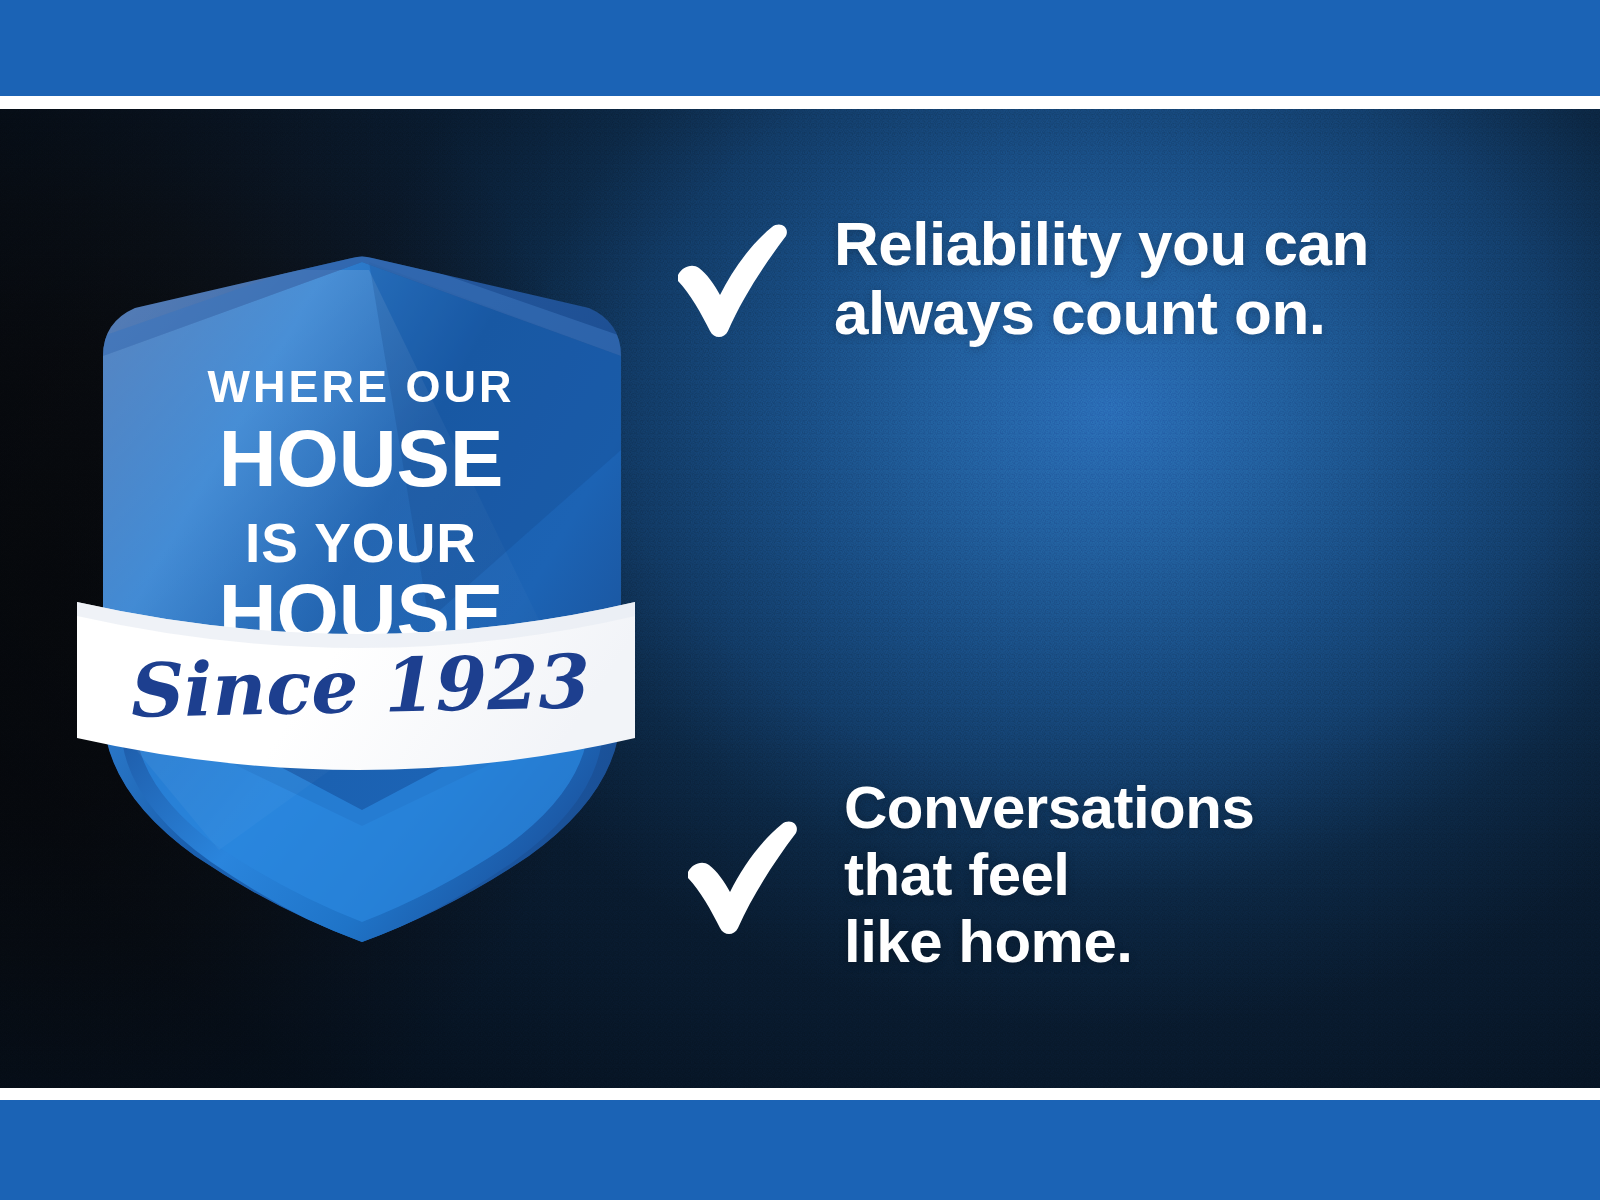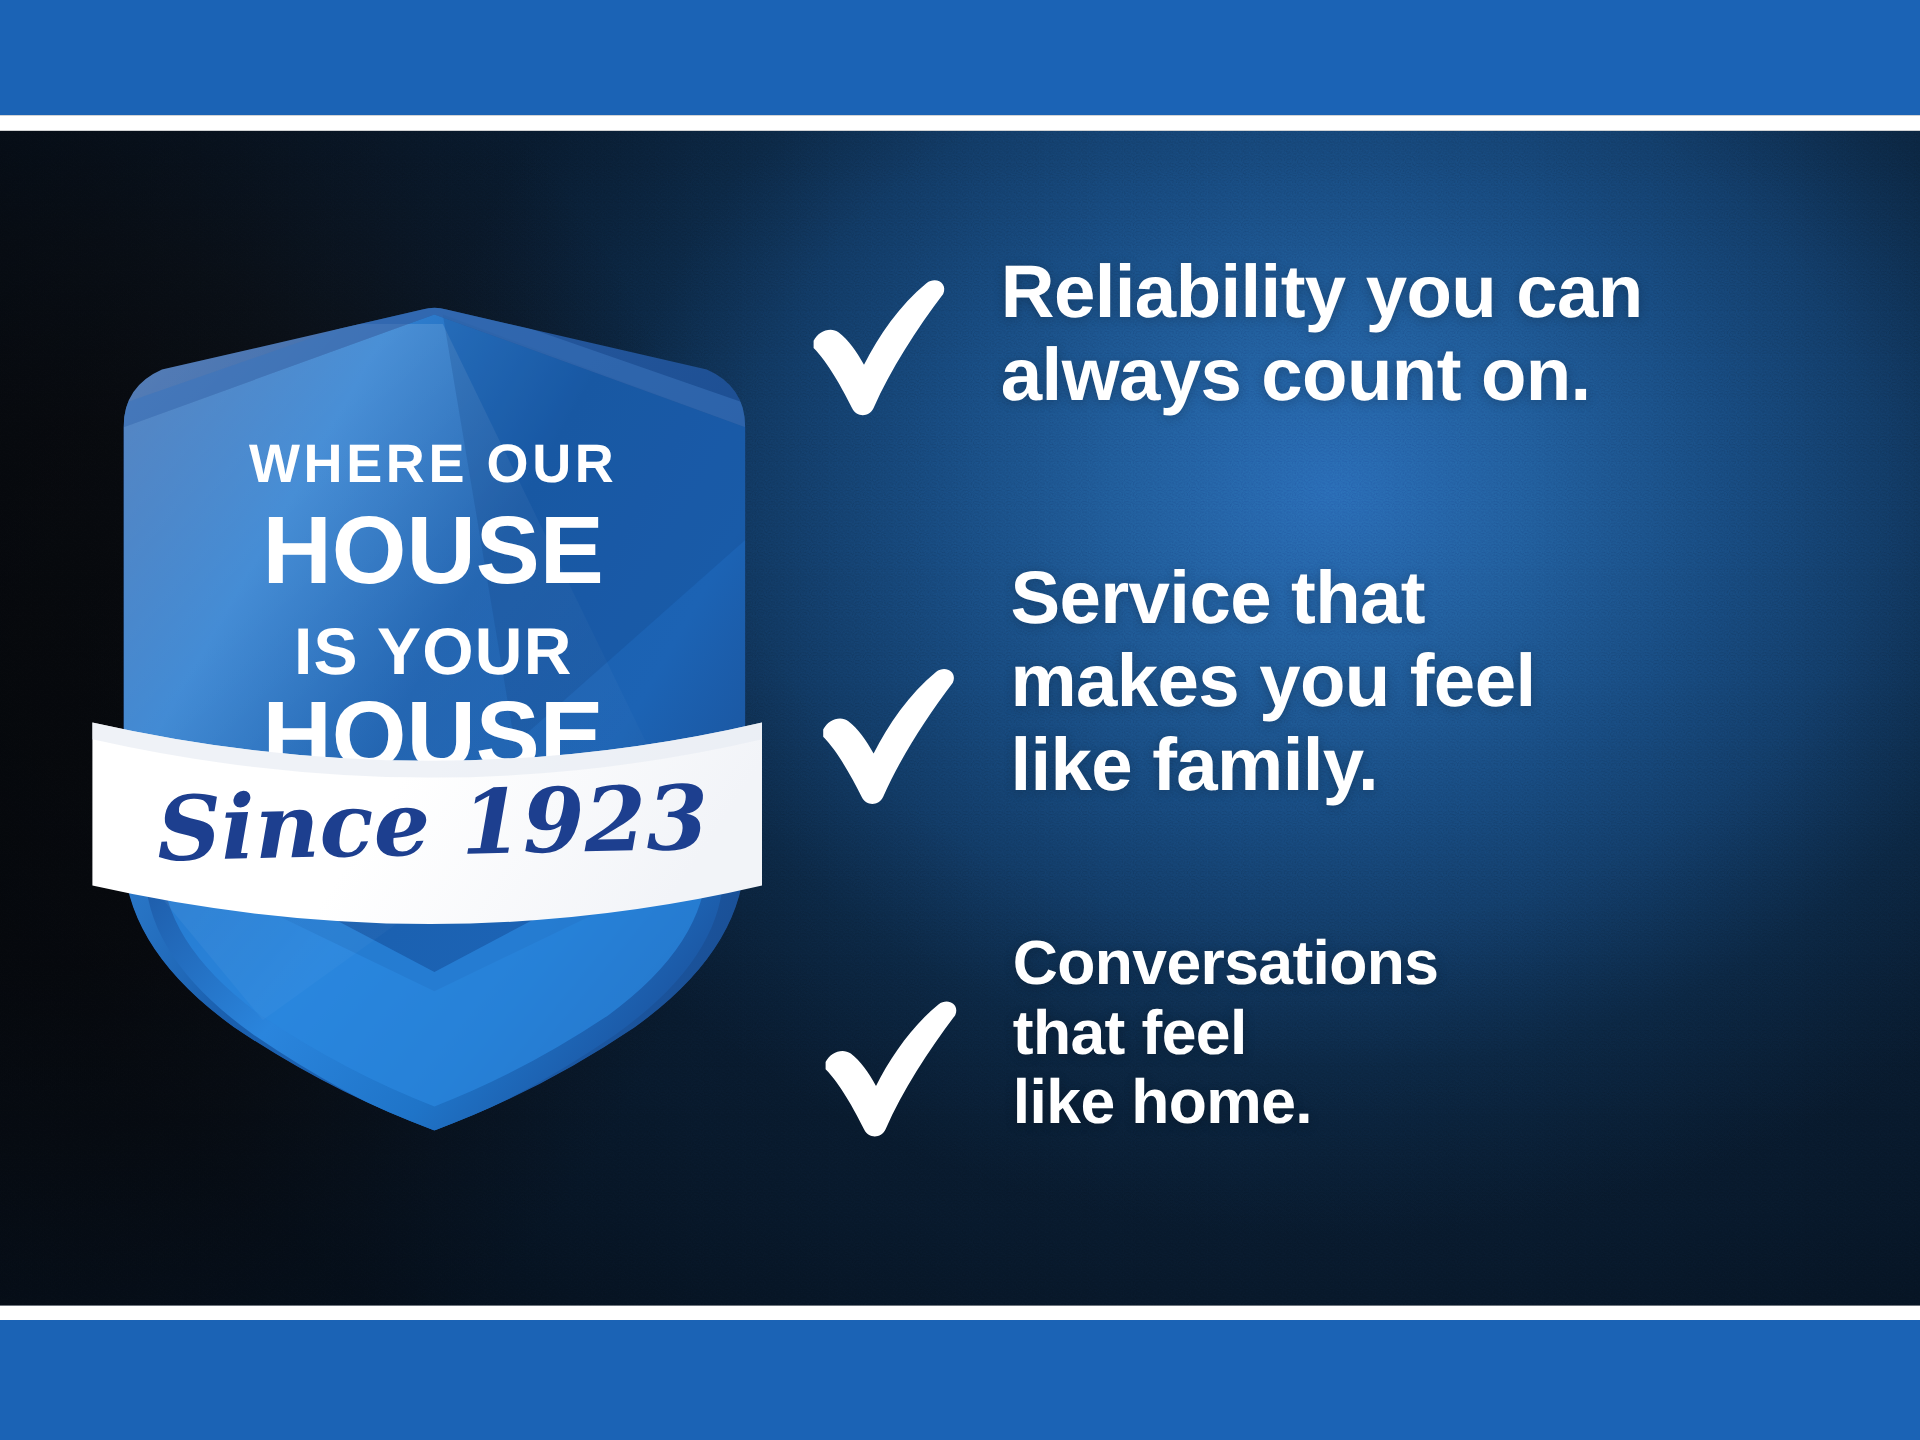--- a/index.html
+++ b/index.html
@@ -125,21 +125,21 @@
     position: absolute;
     left: 672px;
     top: 109px;
     width: 900px;
     height: 979px;
     z-index: 5;
   }
   .bullet {
     position: absolute;
     display: flex;
-    align-items: flex-end;
+    align-items: center;
     gap: 42px;
   }
   .bullet-1 { top: 100px; left: 0; }
   .bullet-2 { top: 355px; left: 8px; }
   .bullet-3 { top: 665px; left: 10px; }
 
   .check {
     flex: 0 0 auto;
     width: 120px;
     height: 118px;
@@ -150,21 +150,21 @@
   .bullet-text {
     color: #ffffff;
     font-family: "Liberation Sans", sans-serif;
     font-weight: 700;
     font-size: 62px;
     line-height: 1.12;
     letter-spacing: -0.5px;
     white-space: pre-line;
     text-shadow: 0 2px 10px rgba(0,0,0,0.22);
   }
-  .bullet-3 .bullet-text { font-size: 52px; }
+  .bullet-3 .bullet-text { font-size: 60px; }
 </style>
 </head>
 <body>
 
 <div id="stage">
 
   <div class="brand-bar top"></div>
   <div class="hairline top"></div>
 
   <div class="canvas">
@@ -258,33 +258,20 @@
           <path d="M 6 54 C 10 46 20 42 27 47 C 35 53 42 63 48 74
                    C 60 50 78 24 100 6 C 108 0 118 6 114 15
                    C 92 44 70 78 56 110 C 52 118 42 118 38 110
                    C 30 94 18 72 6 60 Z" fill="#ffffff"></path>
         </svg>
       </span>
       <span class="bullet-text">Reliability you can
 always count on.</span>
     </div>
 
-    <div class="bullet bullet-2">
-      <span class="check">
-        <svg viewBox="0 0 120 118" xmlns="http://www.w3.org/2000/svg">
-          <path d="M 6 54 C 10 46 20 42 27 47 C 35 53 42 63 48 74
-                   C 60 50 78 24 100 6 C 108 0 118 6 114 15
-                   C 92 44 70 78 56 110 C 52 118 42 118 38 110
-                   C 30 94 18 72 6 60 Z" fill="#ffffff"></path>
-        </svg>
-      </span>
-      <span class="bullet-text">Service that
-makes you feel
-like family.</span>
-    </div>
 
     <div class="bullet bullet-3">
       <span class="check">
         <svg viewBox="0 0 120 118" xmlns="http://www.w3.org/2000/svg">
           <path d="M 6 54 C 10 46 20 42 27 47 C 35 53 42 63 48 74
                    C 60 50 78 24 100 6 C 108 0 118 6 114 15
                    C 92 44 70 78 56 110 C 52 118 42 118 38 110
                    C 30 94 18 72 6 60 Z" fill="#ffffff"></path>
         </svg>
       </span>

